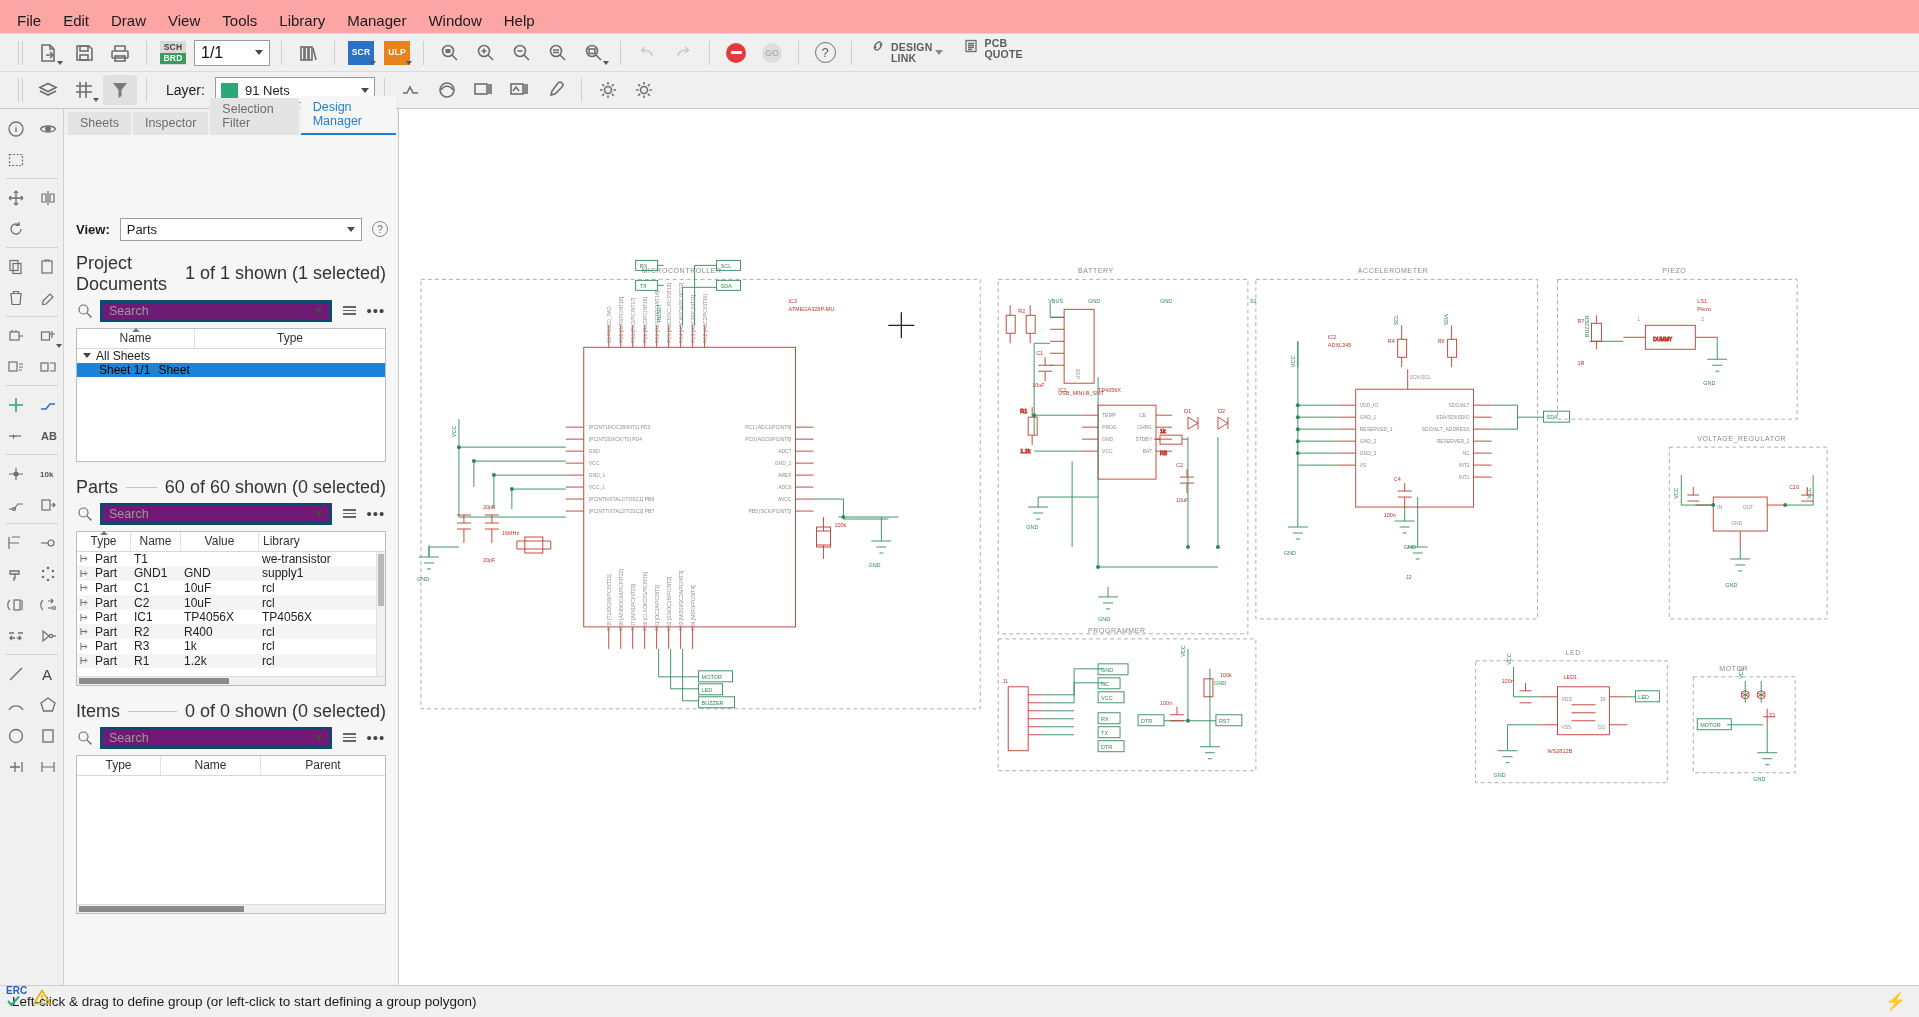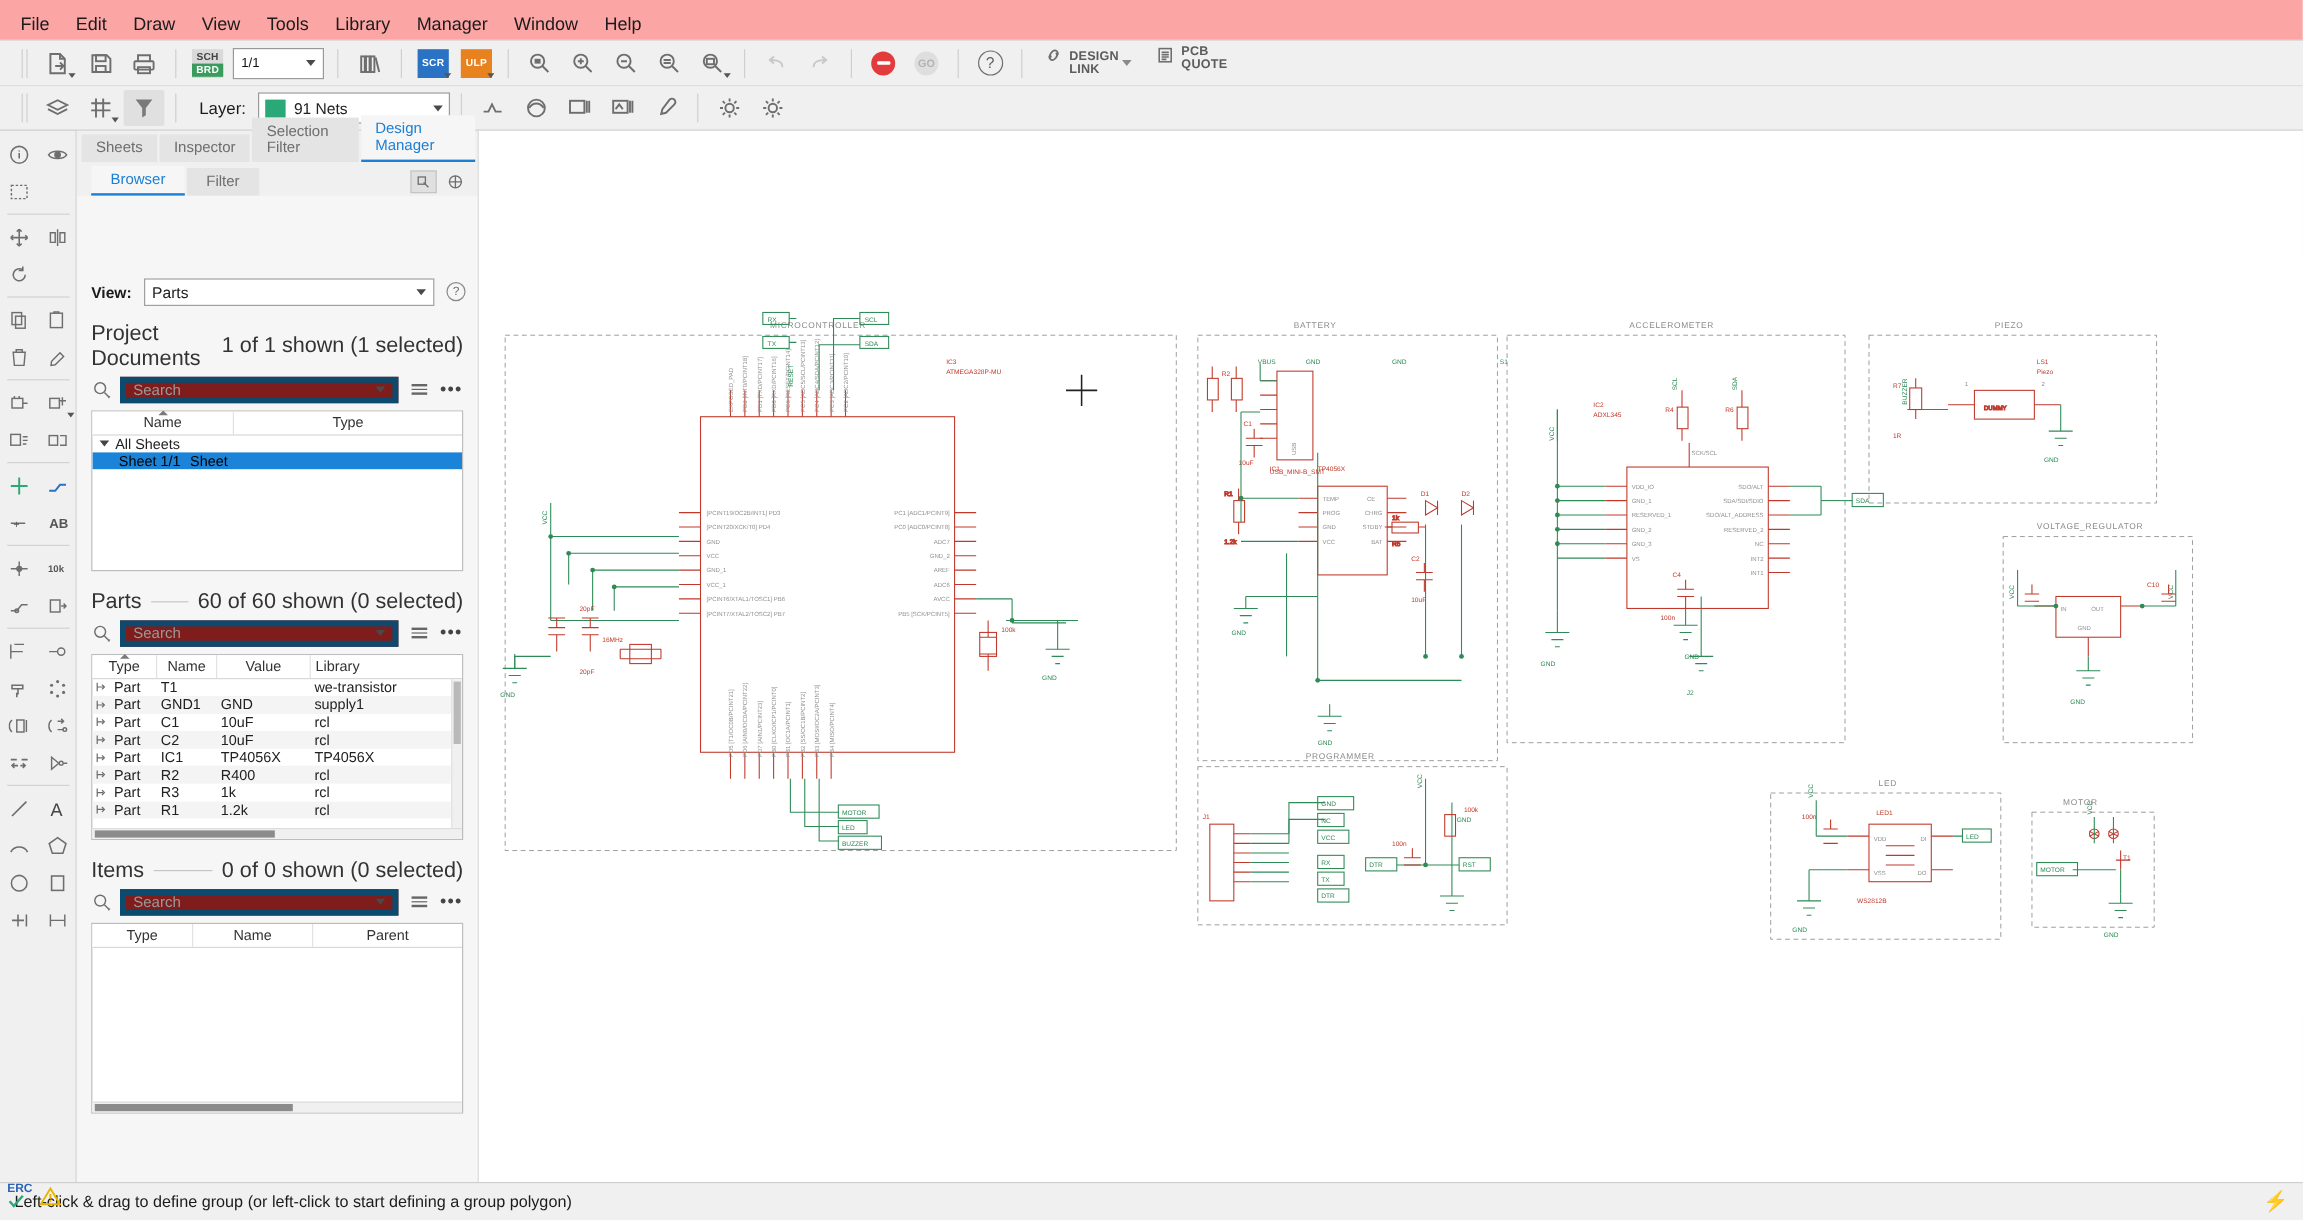--- a/index.html
+++ b/index.html
@@ -51,21 +51,21 @@
     border-left: 3px solid transparent; border-right: 3px solid transparent;
     border-top: 4px solid #555;
   }
   svg { display: block; }
   .ico { stroke: #6e6e6e; fill: none; stroke-width: 1.6; }
 
   
   .pagecombo {
     width: 76px; height: 26px; background: #fff;
     border: 1px solid #9a9a9a; display: flex; align-items: center;
-    padding: 0 6px; font-size: 11px; margin: 0 2px;
+    padding: 0 6px; font-size: 16px; margin: 0 2px;
     justify-content: space-between;
   }
   .pagecombo .cv { color: #111; }
   .tri-down { width:0;height:0;border-left:4px solid transparent;border-right:4px solid transparent;border-top:5px solid #4a4a4a; }
 
   .sqbadge { width: 26px; height: 24px; font-size: 8.5px; font-weight: bold;
      color:#fff; display:flex; flex-direction:column; align-items:center; justify-content:center; line-height:11px; letter-spacing:.2px;}
   .badge-sch { background:#d9d9d9; color:#444; }
   .badge-scr { background:#2a72c4; }
   .badge-ulp { background:#e8821e; }
@@ -128,21 +128,21 @@
   }
   .circbtn { width:16px;height:16px;border-radius:50%;border:1.4px solid #8a8a8a;color:#6e6e6e;font-size:10px;display:flex;align-items:center;justify-content:center;}
 
   .section { padding: 0 12px; }
   .sechdr { display:flex; align-items:center; gap:8px; font-size:18px; color:#333; padding: 3px 0 5px; }
   .sechdr .rule { flex: 1 1 auto; height:1px; background:#c5c5c5; }
   .sechdr .cnt { color:#333; white-space:nowrap; }
 
   .searchrow { display:flex; align-items:center; gap:6px; padding-bottom:6px; }
   .searchbox {
-    flex:1 1 auto; height:22px; background:#7f1d1d; border:5px solid #0c4a6e;
+    flex:1 1 auto; height:22px; background:#701a75; border:3px solid #0c4a6e;
     display:flex;align-items:center;justify-content:space-between;padding:0 6px;
   }
   .searchbox .ph { color:#9a9a9a; font-size:12.5px; }
   .magn { width:18px; height:18px; position:relative; }
   .listbtn { width:22px;height:18px;display:flex;flex-direction:column;justify-content:center;gap:2px;align-items:center;}
   .listbtn i { display:block;width:13px;height:1.5px;background:#666;}
   .dots { width:20px; text-align:center; color:#444; font-size:15px; letter-spacing:1px; line-height:10px;}
 
   .tbl { background:#fff; border:1px solid #bdbdbd; display:flex; flex-direction:column; }
   .thead { display:flex; height:20px; background:#fff; border-bottom:1px solid #d8d8d8; }
@@ -867,42 +867,20 @@
     </div>
 
     <div class="panel">
       <div class="ptabs">
         <div class="ptab">Sheets</div>
         <div class="ptab">Inspector</div>
         <div class="ptab">Selection Filter</div>
         <div class="ptab sel">Design Manager</div>
       </div>
 
-      <div class="stabs">
-        <div class="stab sel">Browser</div>
-        <div class="stab">Filter</div>
-        <div class="stabbtns">
-          <div class="sqbtn">
-            <svg width="12" height="12" viewBox="0 0 12 12">
-                <g class="ico" style="stroke-width:1.1">
-              <rect x="1.5" y="1.5" width="6" height="6"></rect>
-                  <path d="M6 6 l4 4"></path>
-                </g>
-              </svg>
-          </div>
-          <div class="sqbtn" style="background:#f0f0f0;border-color:#f0f0f0">
-            <svg width="13" height="13" viewBox="0 0 13 13">
-                <g class="ico" style="stroke-width:1.1">
-              <circle cx="6.5" cy="6.5" r="5"></circle>
-                  <path d="M6.5 1.5 v10 M1.5 6.5 h10"></path>
-                </g>
-              </svg>
-          </div>
-        </div>
-      </div>
 
       <div style="flex:1 1 auto; background:#f6f6f6; display:flex; flex-direction:column; min-height:0;justify-content:center;">
 
         <div class="viewrow">
           <span class="lbl">View:</span>
           <div class="selbox">
             <span>Parts</span>
             <span class="tri-down"></span>
           </div>
           <div class="circbtn">?</div>

